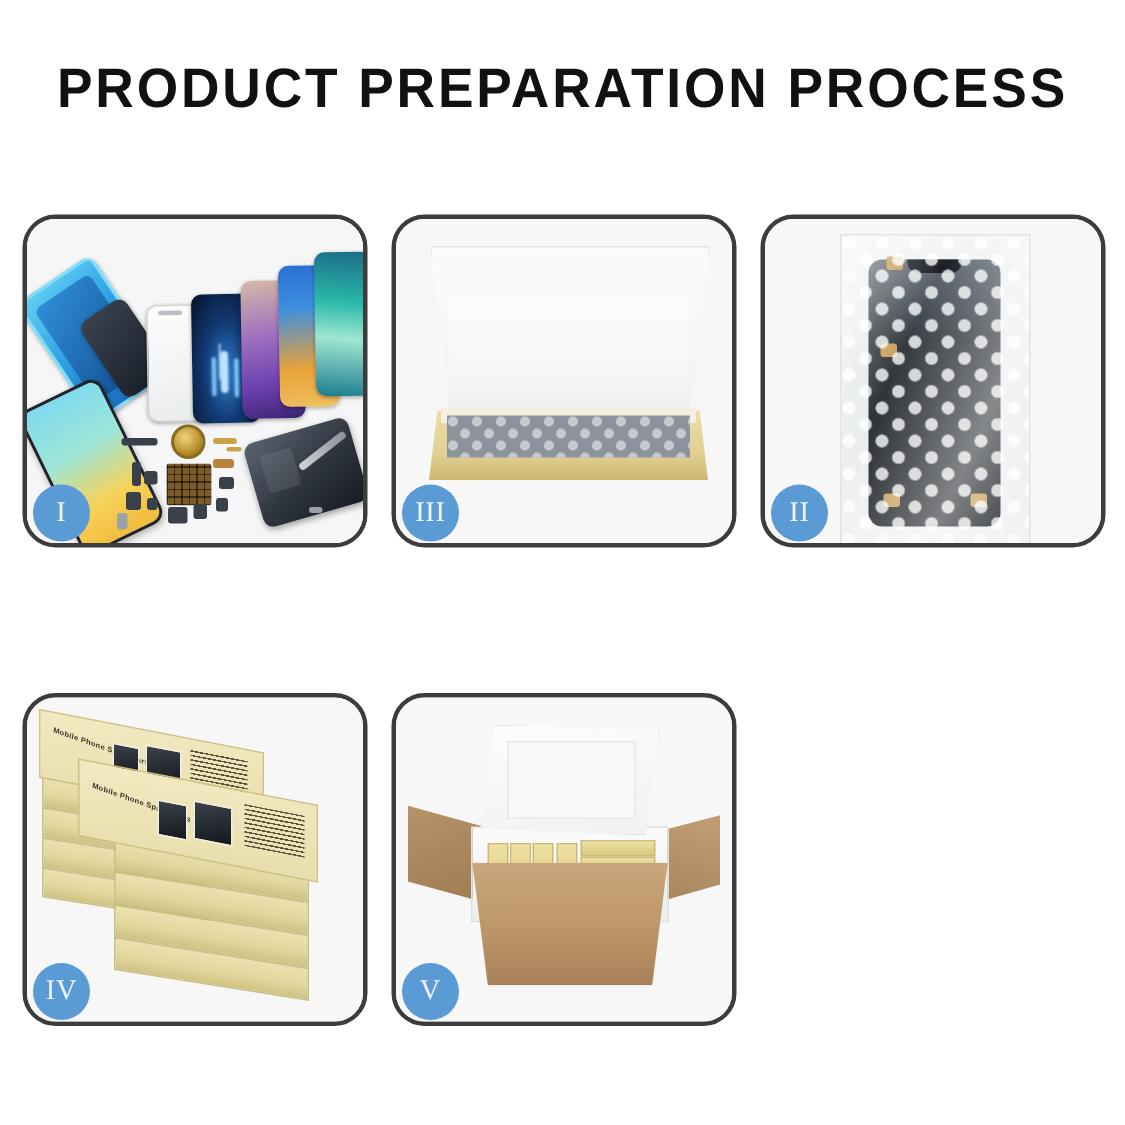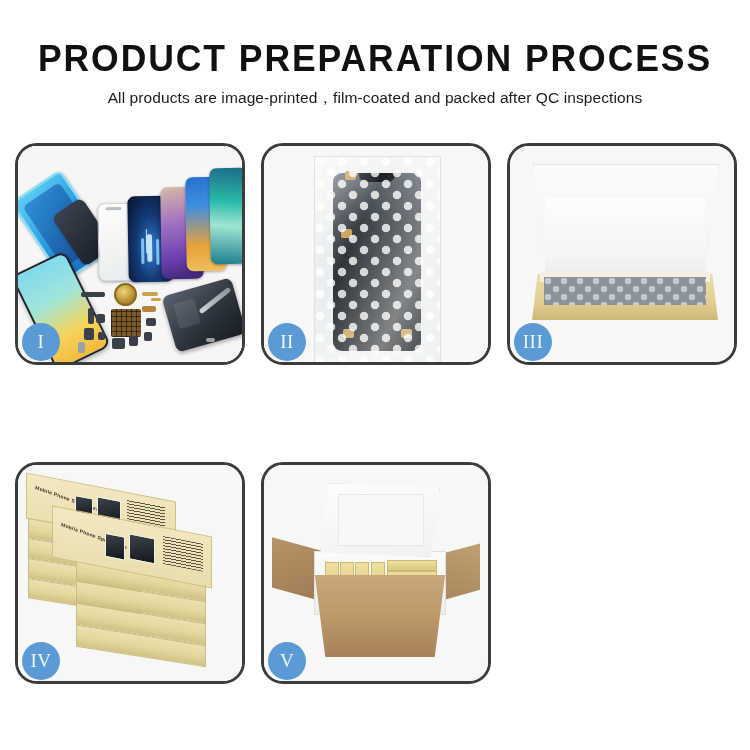--- a/index.html
+++ b/index.html
@@ -340,21 +340,20 @@
   }
   .c6-tape {
     position:absolute; background: rgba(130,100,65,0.5);
   }
 </style>
 </head>
 <body>
 
 <div id="header">
   <div id="page-title">PRODUCT PREPARATION PROCESS</div>
-  <div id="page-subtitle">All products are image-printed，film-coated and packed after QC inspections</div>
 </div>
 
 <div id="panel-grid">
 
   <div class="panel">
     <div class="panel-photo">
       <div class="p1-bg"></div>
 
       <div class="phone ph-a"></div>
       <div class="phone ph-b"></div>
@@ -384,42 +383,42 @@
       <div class="part" style="left:128px; top:172px; width:10px; height:8px;"></div>
       <div class="part" style="left:126px; top:186px; width:8px; height:9px;"></div>
       <div class="tool" style="left:178px; top:152px;"></div>
       <div class="part silver" style="left:188px; top:192px; width:9px; height:4px;"></div>
     </div>
     <div class="badge">I</div>
   </div>
 
   <div class="panel">
     <div class="panel-photo">
+      <div class="box3-lid"></div>
+      <div class="box3-foam"></div>
+      <div class="box3-tray"></div>
+      <div class="box3-tray-in"></div>
+      <div class="box3-bubble"></div>
+    </div>
+    <div class="badge">III</div>
+  </div>
+
+  <div class="panel">
+    <div class="panel-photo">
       <div class="bag">
         <div class="bag-inner"></div>
         <div class="bag-tab" style="left:30px; top:14px;"></div>
         <div class="bag-tab" style="left:26px; top:72px;"></div>
         <div class="bag-tab" style="left:28px; top:172px;"></div>
         <div class="bag-tab" style="left:86px; top:172px;"></div>
         <div class="bubbles"></div>
         <div class="bag-sheen"></div>
       </div>
     </div>
     <div class="badge">II</div>
-  </div>
-
-  <div class="panel">
-    <div class="panel-photo">
-      <div class="box3-lid"></div>
-      <div class="box3-foam"></div>
-      <div class="box3-tray"></div>
-      <div class="box3-tray-in"></div>
-      <div class="box3-bubble"></div>
-    </div>
-    <div class="badge">III</div>
   </div>
 
   <div class="panel">
     <div class="panel-photo stack">
 
       <div class="ybox" style="left:10px; top:62px; width:110px; height:18px; transform:skewY(9deg);"></div>
       <div class="ybox" style="left:10px; top:82px; width:110px; height:18px; transform:skewY(9deg);"></div>
       <div class="ybox" style="left:10px; top:102px; width:110px; height:18px; transform:skewY(9deg);"></div>
       <div class="ybox" style="left:10px; top:122px; width:110px; height:18px; transform:skewY(9deg);"></div>
 

